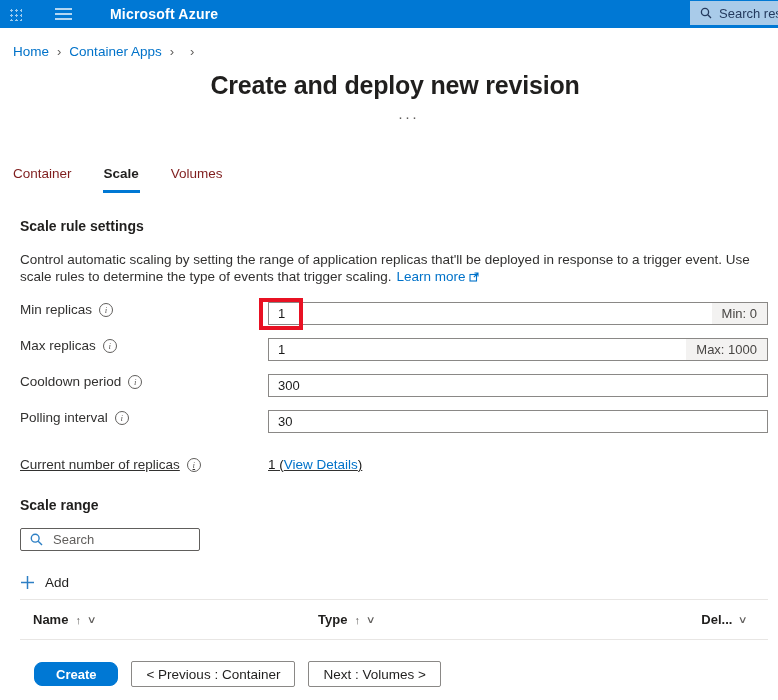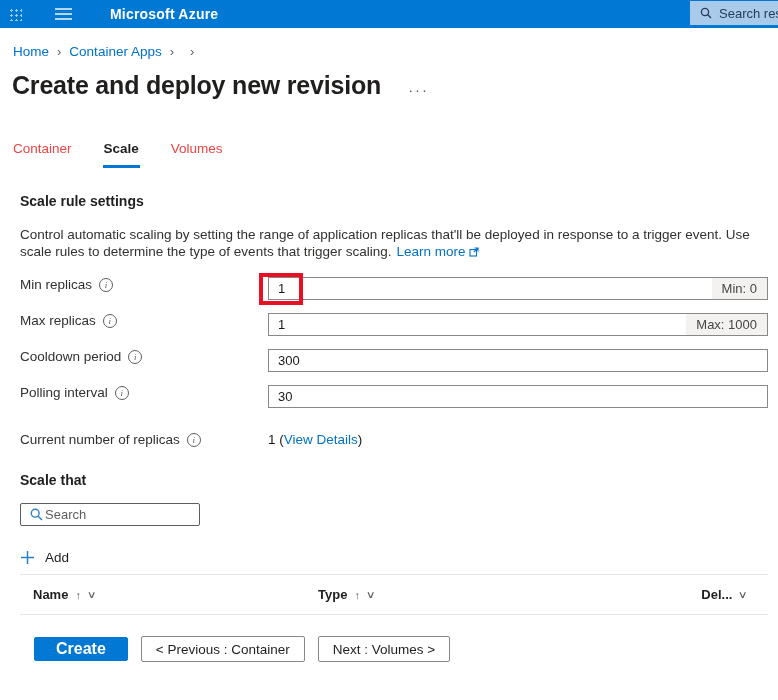--- a/index.html
+++ b/index.html
@@ -19,28 +19,28 @@
     display:flex; align-items:center; gap:7px; padding-left:10px; overflow:hidden;
     white-space:nowrap; color:#243a5e; font-size:13px; cursor:text; }
   .top-search svg { flex:none; }
 
   
   .breadcrumb { margin:16px 0 0 13px; font-size:13.5px; display:flex; align-items:center; }
   .crumb { color:#0072c9; cursor:pointer; text-decoration:none; }
   .crumb-sep { color:#605e5c; margin:0 8px; font-size:13px; }
 
   
-  .title-row { margin:12px 0 0 12px; display:flex; align-items:center; }
+  .title-row { margin:12px 0 0 12px; display:flex; align-items:center;flex-direction:column; }
   .page-title { font-size:25px; font-weight:700; color:#201f1e; letter-spacing:-.2px; }
   .overflow-dots { margin-left:27px; margin-top:8px; color:#605e5c; font-size:15px;
     letter-spacing:2px; cursor:pointer; }
 
   
   .tabs { margin:41px 0 0 12px; display:flex; gap:30px; font-size:13.5px; }
-  .tab { padding:0 1px 9px 1px; color:#ef4444; cursor:pointer; border-bottom:3px solid transparent; }
+  .tab { padding:0 1px 9px 1px; color:#7f1d1d; cursor:pointer; border-bottom:3px solid transparent; }
   .tab.active { color:#201f1e; font-weight:700; border-bottom-color:#0078d4; }
 
   .content { margin:0 10px 0 20px; }
   .section-heading { margin-top:25px; font-size:14px; font-weight:700; color:#201f1e; }
   .description { margin-top:17px; font-size:13.5px; line-height:17px; max-width:744px; color:#323130; }
   .link { color:#0072c9; cursor:pointer; }
   .learn-more { margin-left:5px; white-space:nowrap; }
   .ext-icon { margin-left:3px; vertical-align:-1px; }
 
   
@@ -53,26 +53,26 @@
     display:flex; align-items:center; justify-content:center; cursor:default; }
   .textfield { position:relative; flex:1; height:23px; border:1px solid #8a8886;
     background:#fff; display:flex; align-items:stretch; }
   .textfield input { flex:1; min-width:0; border:none; outline:none; background:transparent;
     padding-left:9px; font-size:13px; color:#1a1a1a; font-family:inherit; }
   .suffix { background:#f3f2f1; color:#484644; font-size:13px; display:flex;
     align-items:center; padding:0 10px; }
   .annotation { position:absolute; left:-10px; top:-5px; width:44px; height:32px;
     border:4px solid #e81123; pointer-events:none; z-index:5; }
 
-  .current-row { display:flex; align-items:center; margin-top:24px; font-size:13.5px; }
+  .current-row { display:flex; align-items:center; margin-top:24px; font-size:13.5px;text-decoration:underline; }
   .current-value { color:#1a1a1a; }
 
   
   .rules-search { margin-top:15px; width:180px; height:23px; border:1px solid #605e5c;
-    border-radius:2px; display:flex; align-items:center; gap:2px; padding-left:9px; }
+    border-radius:2px; display:flex; align-items:center; gap:10px; padding-left:9px; }
   .rules-search input { flex:1; min-width:0; border:none; outline:none; font-size:13px;
     font-family:inherit; color:#323130; background:transparent; }
   .rules-search input::placeholder { color:#605e5c; }
   .add-row { margin-top:24px; display:flex; align-items:center; gap:10px;
     font-size:13.5px; color:#201f1e; width:70px; cursor:pointer; }
 
   .divider { margin-top:9px; border-top:1px solid #e8e6e4; }
 
   
   .thead { display:flex; align-items:center; padding:12px 0 12px 13px;
@@ -85,21 +85,21 @@
     display:inline-block; transform:scaleX(1.35); cursor:pointer; }
   .trow { display:flex; align-items:center; padding:10px 0 10px 13px;
     border-bottom:1px solid #e8e6e4; font-size:13.5px; }
   .cell-name { margin-left:10px; }
   .trash-btn { width:30px; display:flex; justify-content:center; cursor:pointer;
     margin-right:22px; }
 
   
   .footer { margin:21px 0 0 14px; display:flex; align-items:center; gap:13px; }
   .btn-primary { height:24px; padding:0 21px; background:#0078d4; color:#fff;
-    border:1px solid #0078d4; border-radius:2px; font-size:16px; font-weight:600;
+    border:1px solid #0078d4; border-radius:8px; font-size:13px; font-weight:600;
     font-family:inherit; cursor:pointer; }
   .btn-secondary { height:26px; padding:4px 14px; background:#fff; color:#201f1e;
     border:1px solid #8a8886; border-radius:2px; font-size:13.5px;
     font-family:inherit; cursor:pointer; }
 </style>
 </head>
 <body>
 
 <div class="topbar">
   <div class="waffle"></div>
@@ -190,21 +190,21 @@
   </div>
 
   <div class="current-row">
     <div class="field-label">
       <span>Current number of replicas</span>
       <span class="info-icon">i</span>
     </div>
     <div class="current-value"><span>1 (</span><span class="link">View Details</span><span>)</span></div>
   </div>
 
-  <div class="section-heading">Scale that</div>
+  <div class="section-heading">Scale range</div>
 
   <div class="rules-search">
     <svg width="13" height="13" viewBox="0 0 13 13">
       <circle cx="5.2" cy="5.2" r="3.9" fill="none" stroke="#2d7fc4" stroke-width="1.4"></circle>
       <line x1="8.2" y1="8.2" x2="12" y2="12" stroke="#2d7fc4" stroke-width="1.4"></line>
     </svg>
     <input placeholder="Search" style="">
   </div>
 
   <div class="add-row">

